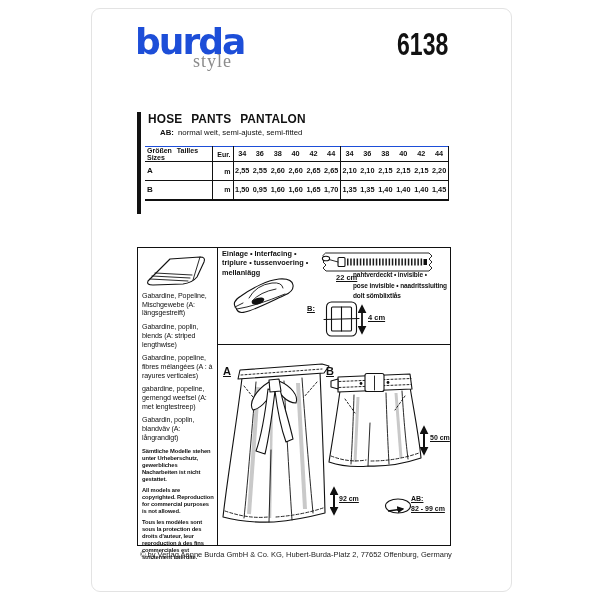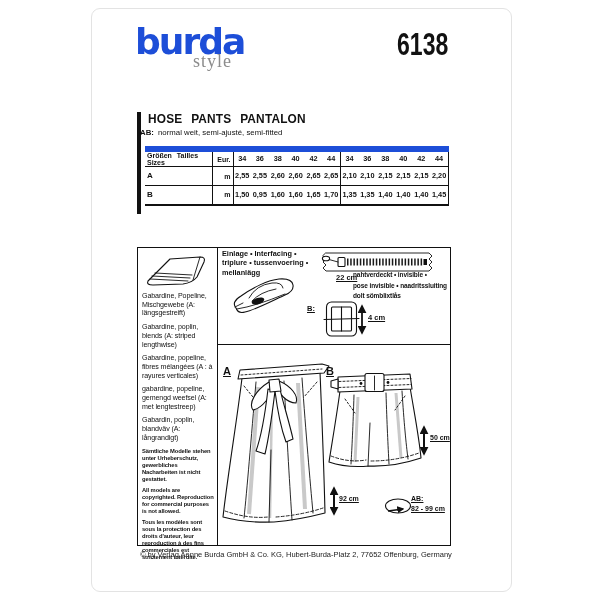--- a/index.html
+++ b/index.html
@@ -17,30 +17,30 @@
   .logo-sub  { left:193px; top:52px; font-family:"Liberation Serif",serif;
                font-size:18px; letter-spacing:1px; line-height:1; }
   .pattern-number { left:397px; top:28px; font-size:32px; font-weight:bold;
                transform:scaleX(0.72); transform-origin:left top; line-height:1; }
 
   
   .title-bar { left:137px; top:112px; width:4px; height:102px; background:#111; }
   .doc-title { left:148px; top:111px; font-size:13.5px; font-weight:bold;
                transform:scaleX(0.88); transform-origin:left top;
                word-spacing:6px; letter-spacing:.2px; white-space:nowrap; }
-  .doc-sub   { left:140px; top:128px; font-size:7.8px; white-space:nowrap; }
+  .doc-sub   { left:160px; top:128px; font-size:7.8px; white-space:nowrap; }
   .doc-sub b { margin-right:2px; }
 
   
   .size-table { left:145px; top:146px; border-collapse:collapse; table-layout:fixed; }
   .size-table td { font-size:7.3px; font-weight:bold; text-align:center;
                    padding:0; vertical-align:middle; line-height:1; }
   .size-table .toprule { border-top:3px solid #111; }
   .size-table tr.h1 td { height:15px; font-size:9px; }
-  .size-table tr.h2 td { height:14px; border-top:6px solid #1d4ed8; }
+  .size-table tr.h2 td { height:14px; border-top:1px solid #1d4ed8; }
   .size-table tr.rA td, .size-table tr.rB td { height:19px; border-top:1px solid #111; }
   .size-table tr.rB td { border-bottom:2px solid #111; }
   .size-table td.lbl { text-align:left; font-size:7px; word-spacing:3px; padding-left:2px; }
   .size-table td.rowlbl { text-align:left; font-size:8px; padding-left:2px; }
   .size-table td.eur { border-right:1px solid #111; font-size:7px; text-align:right; padding-right:2px; }
   .size-table td.vr { border-right:1px solid #111; }
 
   
   .main-box { left:137px; top:247px; width:314px; height:299px;
               border:1.5px solid #111; display:flex; }

